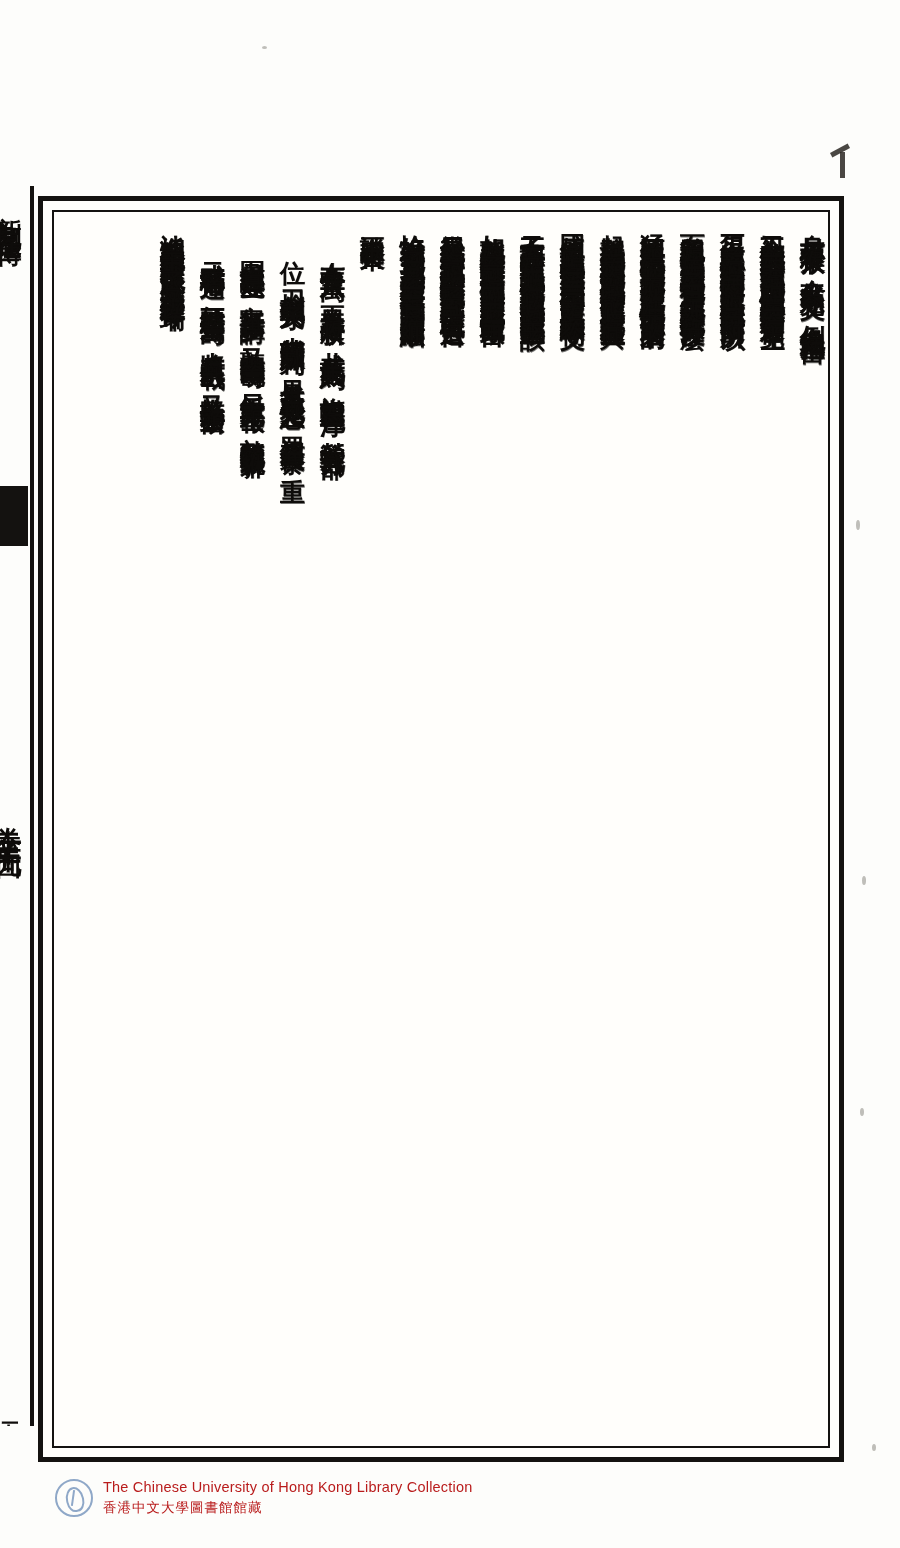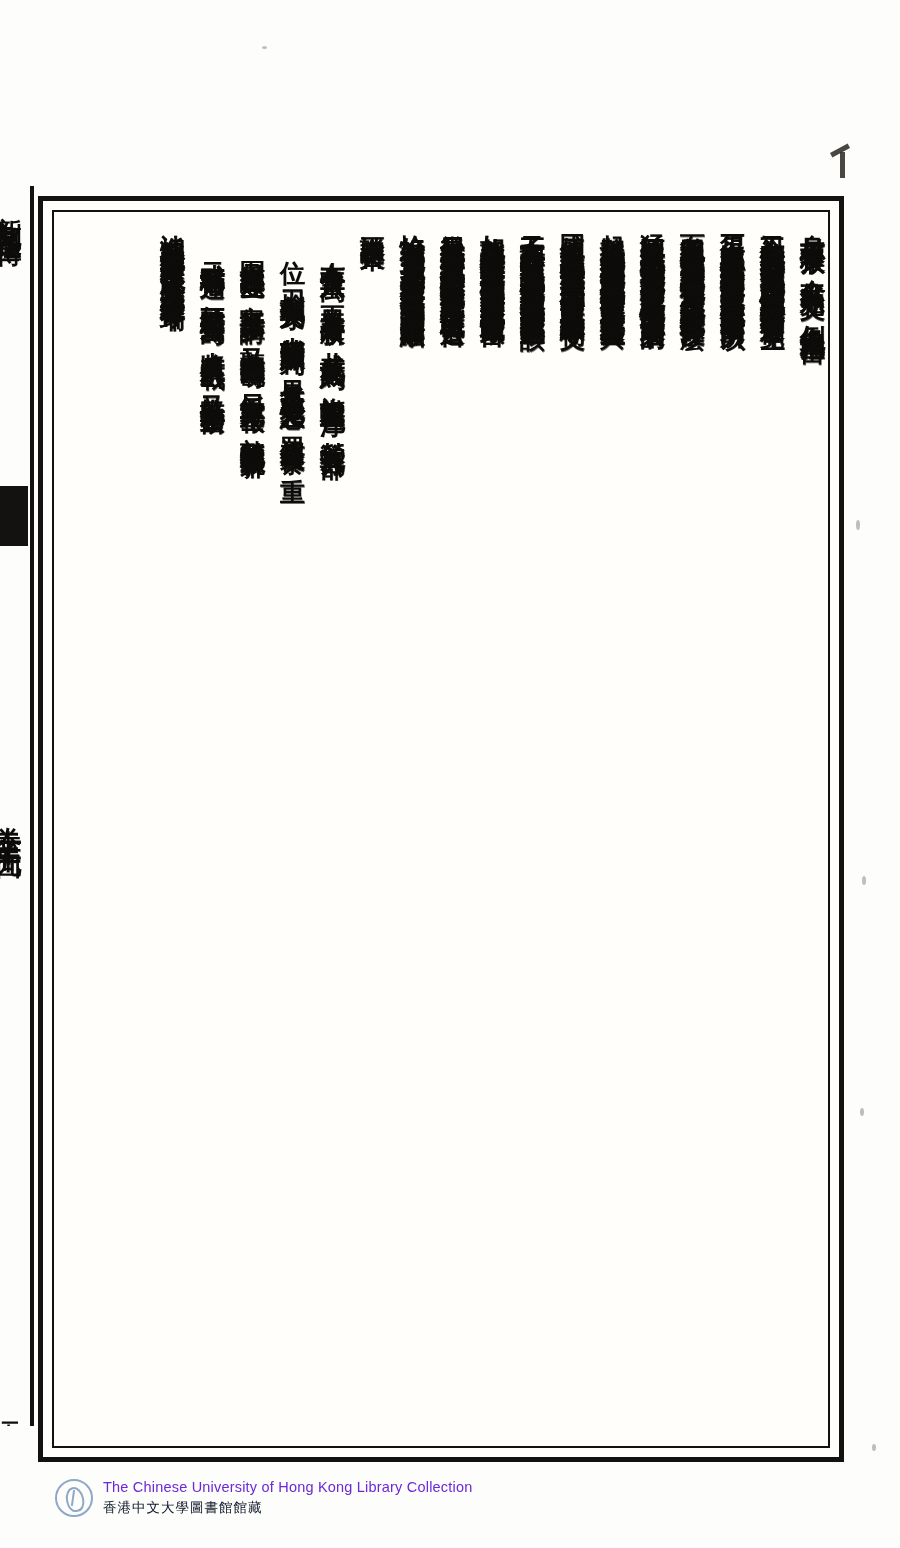--- a/index.html
+++ b/index.html
@@ -165,27 +165,27 @@
     position: absolute;
     left: 15px; top: 9px;
     width: 2px; height: 16px;
     background: #8fa8c8;
     transform: rotate(8deg);
   }
   .wm-text { line-height: 1.45; }
   .wm-en {
     font-family: "Liberation Sans", sans-serif;
     font-size: 14.5px;
-    color: #6d28d9;
+    color: #b91c1c;
     letter-spacing: .2px;
   }
   .wm-zh {
     font-family: "DejaVu Sans", sans-serif;
     font-size: 13.5px;
-    color: #0f172a;
+    color: #b91c1c;
     letter-spacing: 1px;
   }
 </style>
 </head>
 <body>
 
 <div class="scan">
 
   <div class="speck" style="left:262px;top:46px;width:5px;height:3px;"></div>
   <div class="speck" style="left:232px;top:232px;width:4px;height:4px;"></div>

